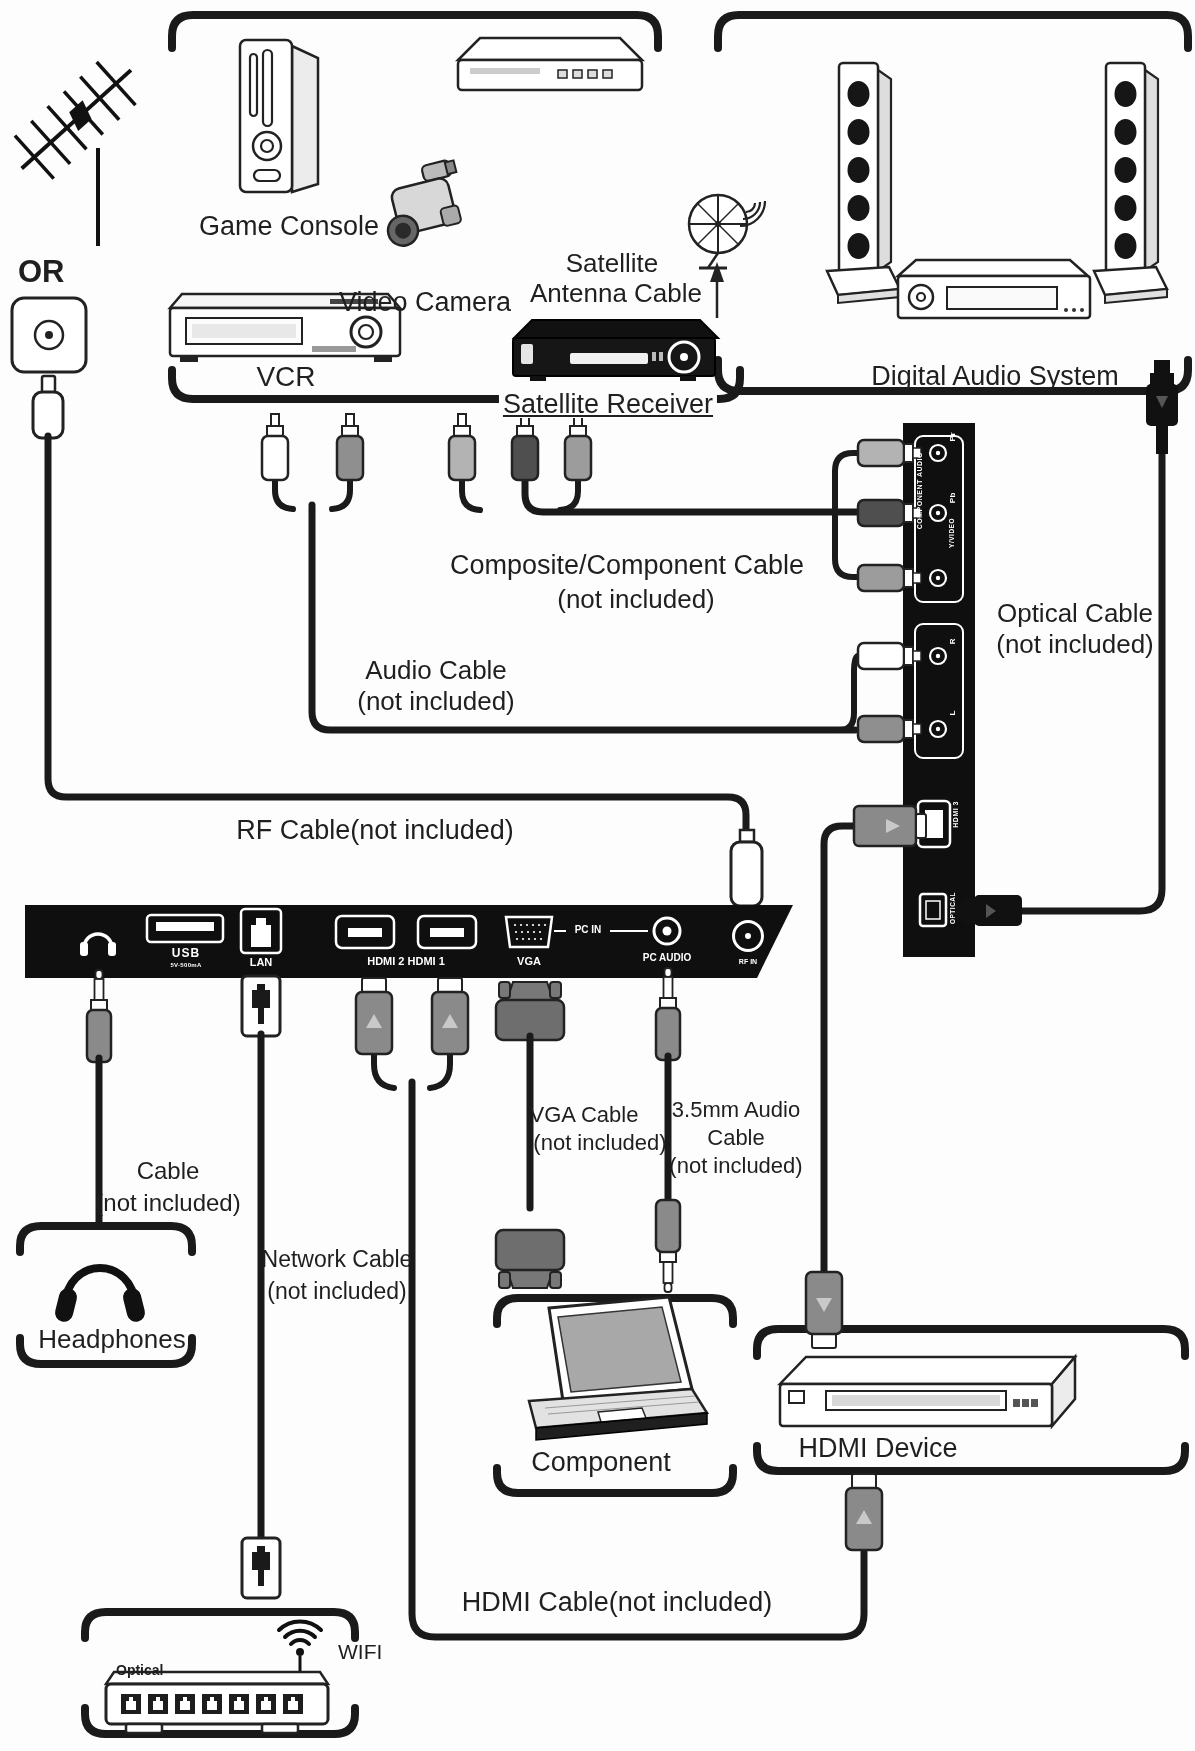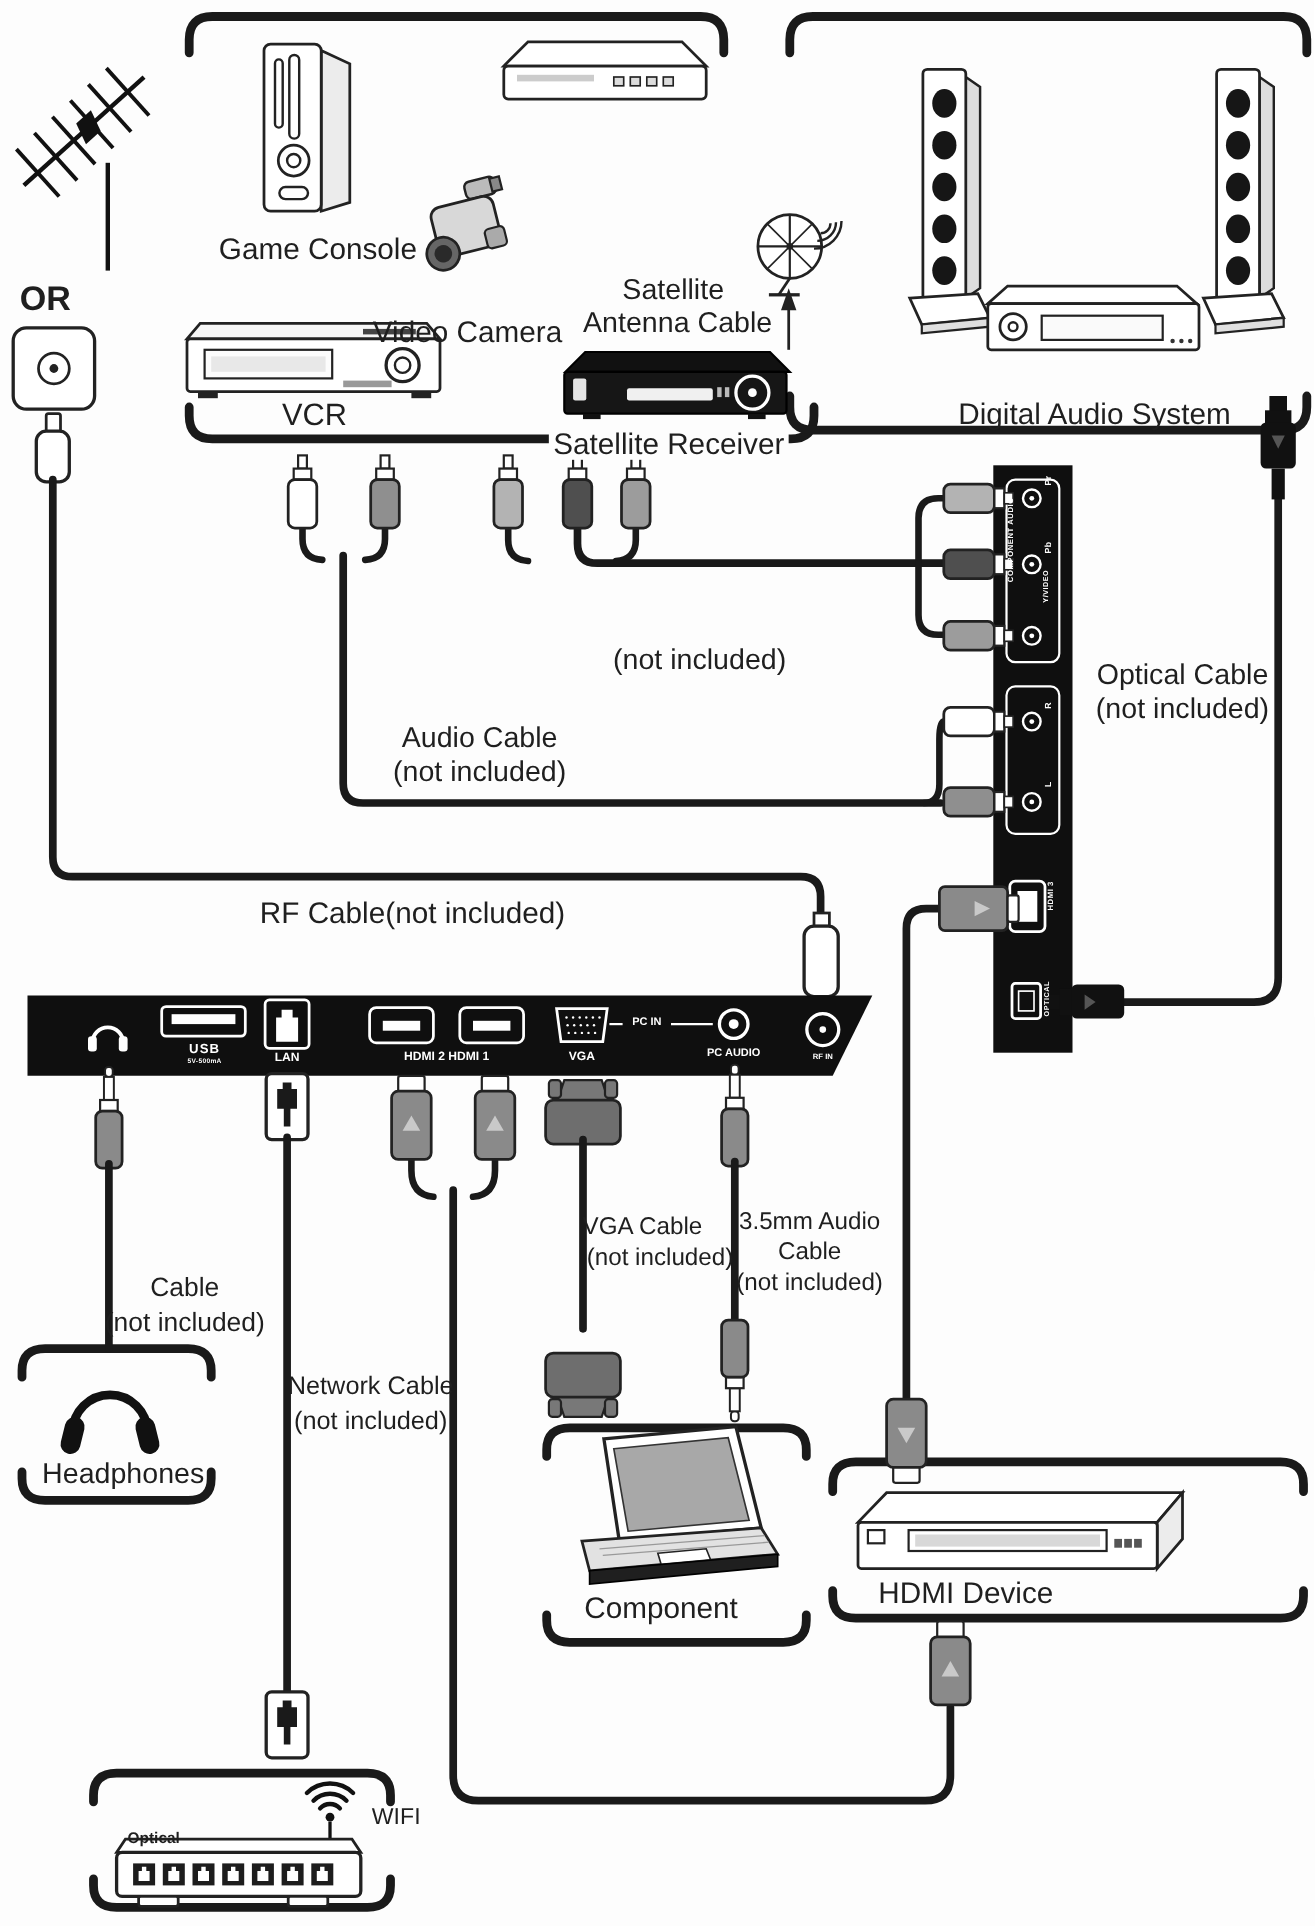--- a/index.html
+++ b/index.html
@@ -415,39 +415,41 @@
   </g>
 </svg>
 
 <div class="or" style="left:18px;top:254px;">OR</div>
 
 <div class="lbl" style="left:289px;top:212px;">Game Console</div>
 <div class="lbl" style="left:425px;top:288px;">Video Camera</div>
 <div class="lbl lbl-28" style="left:286px;top:362px;z-index:3;">VCR</div>
 <div class="lbl lbl-26" style="left:612px;top:250px;">Satellite</div>
 <div class="lbl lbl-26" style="left:616px;top:280px;">Antenna Cable</div>
-<div class="lbl bg" style="left:608px;top:390px;">Satellite Receiver</div>
+<div class="lbl bg" style="left:608px;top:390px;text-decoration:underline;">Satellite Receiver</div>
 <div class="lbl" style="left:995px;top:362px;">Digital Audio System</div>
 
+<div class="lbl" style="left:627px;top:551px;">Composite/Component Cable</div>
 <div class="lbl lbl-26" style="left:636px;top:586px;">(not included)</div>
 <div class="lbl lbl-26" style="left:436px;top:657px;">Audio Cable</div>
 <div class="lbl lbl-26" style="left:436px;top:688px;">(not included)</div>
 <div class="lbl lbl-26" style="left:1075px;top:600px;">Optical Cable</div>
 <div class="lbl lbl-26" style="left:1075px;top:631px;">(not included)</div>
 <div class="lbl" style="left:375px;top:816px;">RF Cable(not included)</div>
 
 <div class="lbl lbl-24" style="left:168px;top:1158px;">Cable</div>
 <div class="lbl lbl-24" style="left:168px;top:1190px;">(not included)</div>
 <div class="lbl lbl-23" style="left:337px;top:1247px;">Network Cable</div>
 <div class="lbl lbl-23" style="left:337px;top:1279px;">(not included)</div>
 <div class="lbl lbl-22" style="left:584px;top:1103px;text-align:center;">VGA Cable</div>
 <div class="lbl lbl-22" style="left:600px;top:1131px;">(not included)</div>
 <div class="lbl lbl-22" style="left:736px;top:1098px;">3.5mm Audio</div>
 <div class="lbl lbl-22" style="left:736px;top:1126px;">Cable</div>
 <div class="lbl lbl-22" style="left:736px;top:1154px;">(not included)</div>
+<div class="lbl" style="left:617px;top:1588px;">HDMI Cable(not included)</div>
 
 <div class="lbl lbl-26" style="left:112px;top:1326px;">Headphones</div>
 <div class="lbl" style="left:601px;top:1448px;">Component</div>
 <div class="lbl" style="left:878px;top:1434px;">HDMI Device</div>
 <div class="wifi-lbl" style="left:338px;top:1640px;">WIFI</div>
 <div class="small-note" style="left:116px;top:1662px;">Optical</div>
 
 <div class="plbl p12" style="left:186px;top:946px;">USB</div>
 <div class="plbl p6" style="left:186px;top:962px;">5V-500mA</div>
 <div class="plbl p11" style="left:261px;top:956px;">LAN</div>

